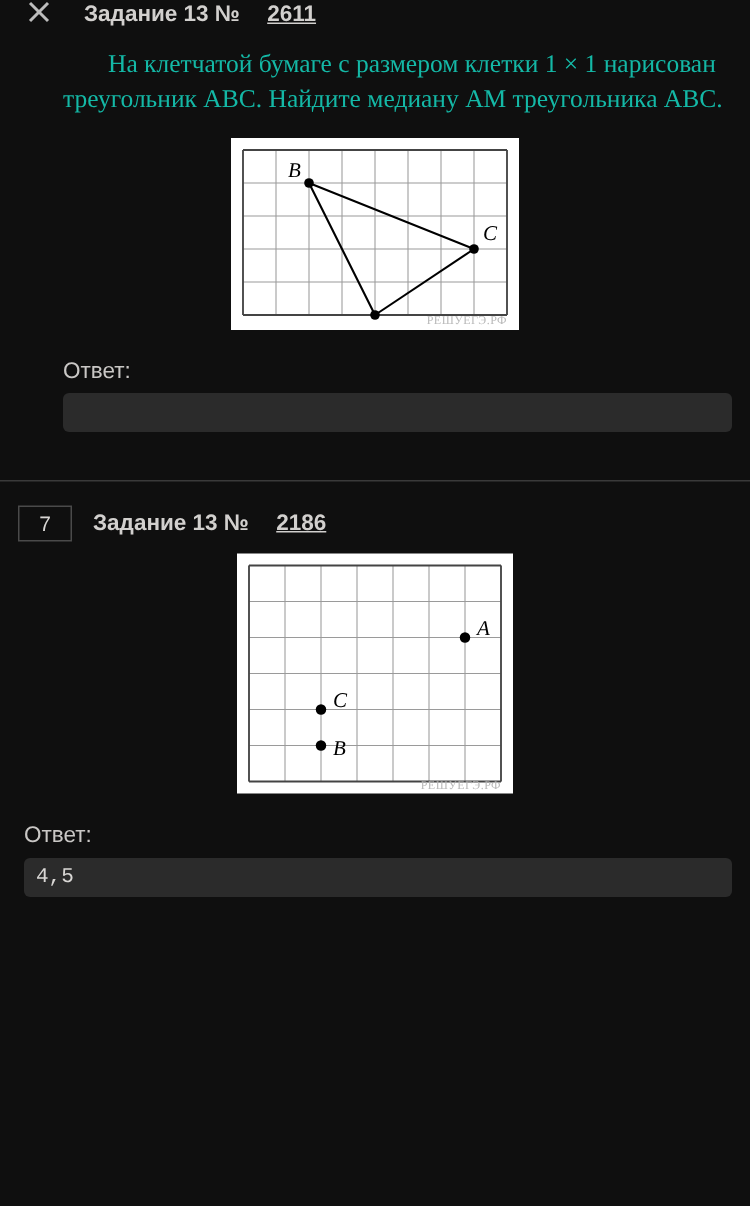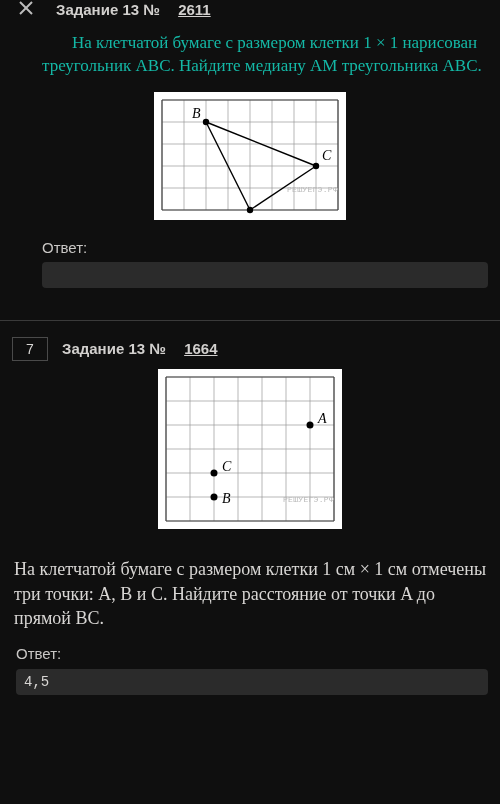--- a/index.html
+++ b/index.html
@@ -70,24 +70,24 @@
     background: #ffffff;
     padding: 6px;
     position: relative;
   }
   .grid {
     display: block;
   }
   .watermark {
     position: absolute;
     right: 8px;
-    bottom: 24px;
+    bottom: 0;
     font-size: 8px;
     color: #b9b9b9;
-    font-family: Liberation Mono, monospace;
+    font-family: Liberation Serif, serif;
     letter-spacing: 0.3px;
   }
   .answer-label {
     font-size: 15px;
     color: #c9c7c5;
     margin: 6px 0 4px 30px;
     font-family: Arial, sans-serif;
   }
   .answer-label-2 {
     font-size: 15px;
@@ -186,21 +186,21 @@
     <input class="answer-input" value="" style="">
   </div>
 
   <hr class="divider">
 
   <div class="task-block">
     <div class="task-header" style="gap:14px; padding-top:2px;">
       <div class="num-badge">7</div>
       <div class="task-title">
         <span>Задание 13 №</span>
-        <a href="#" class="task-id-link">1664</a>
+        <a href="#" class="task-id-link">2186</a>
       </div>
     </div>
 
     <div class="figure-wrap" style="margin-top:6px;">
       <div class="figure" style="width:184px;">
         <svg id="fig2" class="grid" width="172" height="148">
             <line x1="2" y1="2" x2="2" y2="146" stroke="#9a9a9a" stroke-width="0.7"></line>
             <line x1="26" y1="2" x2="26" y2="146" stroke="#9a9a9a" stroke-width="0.7"></line>
             <line x1="50" y1="2" x2="50" y2="146" stroke="#9a9a9a" stroke-width="0.7"></line>
             <line x1="74" y1="2" x2="74" y2="146" stroke="#9a9a9a" stroke-width="0.7"></line>
@@ -223,19 +223,18 @@
             <circle cx="50" cy="122" r="3.5" fill="#000"></circle>
             <circle cx="50" cy="98" r="3.5" fill="#000"></circle>
             <text x="154" y="48" font-size="14" font-style="italic" font-family="Georgia,serif" fill="#000">A</text>
             <text x="58" y="128" font-size="14" font-style="italic" font-family="Georgia,serif" fill="#000">B</text>
             <text x="58" y="96" font-size="14" font-style="italic" font-family="Georgia,serif" fill="#000">C</text>
           </svg>
         <div class="watermark">РЕШУЕГЭ.РФ</div>
       </div>
     </div>
 
-    <p class="prompt-below">На клетчатой бумаге с размером клетки 1 см × 1 см отмечены три точки: A, B и C. Найдите расстояние от точки A до прямой BC.</p>
 
     <div class="answer-label-2">Ответ:</div>
     <input class="answer-input-2" value="4,5" style="">
   </div>
 
 </div>
 
 </body></html>

